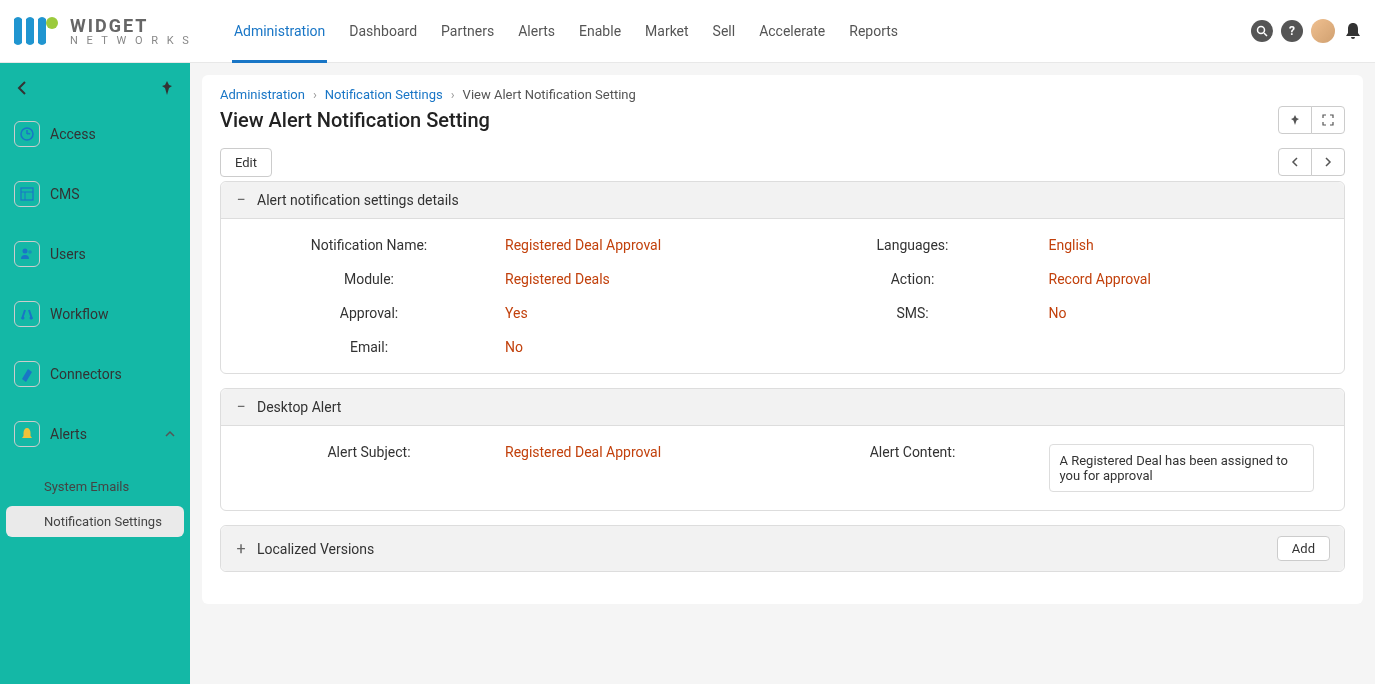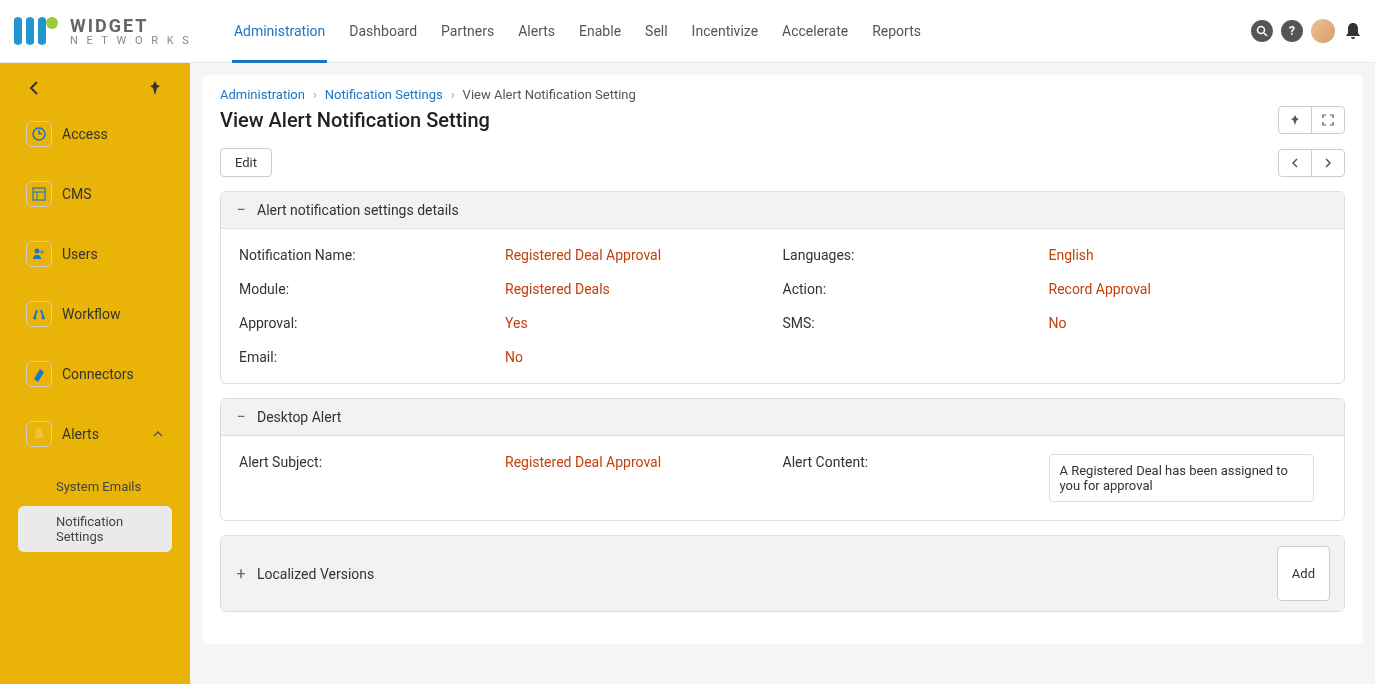--- a/index.html
+++ b/index.html
@@ -12,51 +12,51 @@
 .logo-sub{font-size:11px;color:#888;letter-spacing:3px}
 .topnav{display:flex;gap:0;margin-left:10px}
 .topnav-item{padding:0 12px;height:63px;display:flex;align-items:center;font-size:14px;color:#555;cursor:pointer;position:relative}
 .topnav-item.active{color:#1976c6}
 .topnav-item.active::after{content:"";position:absolute;bottom:0;left:10px;right:10px;height:3px;background:#1976c6}
 .top-right{margin-left:auto;display:flex;align-items:center;gap:8px}
 .icon-circle{width:22px;height:22px;border-radius:50%;background:#555;display:flex;align-items:center;justify-content:center;cursor:pointer;color:#fff;font-size:12px;font-weight:700}
 .avatar{width:24px;height:24px;border-radius:50%;background:linear-gradient(135deg,#f0c090,#d0a070);cursor:pointer}
 .bell{width:20px;height:20px;cursor:pointer}
 .app-body{display:flex;height:621px}
-.sidebar{width:190px;background:#eab308;padding:10px 18px;position:relative}
+.sidebar{width:190px;background:#14b8a6;padding:10px 6px;position:relative}
 .side-top{display:flex;justify-content:space-between;padding:6px 8px 14px 8px}
 .side-back,.side-pin-s{width:18px;height:18px;cursor:pointer}
 .side-item{display:flex;align-items:center;gap:10px;padding:10px 8px;font-size:14px;color:#333;cursor:pointer;border-radius:4px;margin-bottom:14px}
 .side-icon-box{width:26px;height:26px;border:1px solid #ccc;border-radius:6px;display:flex;align-items:center;justify-content:center;flex-shrink:0}
 .side-expand{margin-left:auto}
 .side-sub{padding:8px 8px 8px 38px;font-size:13px;color:#444;cursor:pointer;border-radius:6px;margin-bottom:4px}
 .side-sub.active{background:#eaeaea}
 .main{flex:1;background:#f5f5f5;padding:12px;overflow:auto}
 .card{background:#fff;border-radius:6px;padding:12px 18px 18px 18px}
 .crumbs{display:flex;align-items:center;gap:8px;font-size:13px;margin-bottom:4px}
 .crumb-link{color:#1976c6;cursor:pointer}
 .crumb-sep{color:#999}
 .crumb-cur{color:#555}
 .title-row{display:flex;align-items:center;margin-bottom:14px}
 .page-title{font-size:20px;font-weight:500;color:#222}
 .title-actions{margin-left:auto;display:flex}
 .sq-btn{width:34px;height:28px;border:1px solid #ccc;background:#fff;display:flex;align-items:center;justify-content:center;cursor:pointer;font-size:13px;color:#555}
 .sq-btn:first-child{border-radius:4px 0 0 4px}
 .sq-btn:last-child{border-radius:0 4px 4px 0;margin-left:-1px}
-.action-row{display:flex;align-items:center;margin-bottom:14px}
+.action-row{display:flex;align-items:flex-start;margin-bottom:4px}
 .btn{border:1px solid #ccc;background:#fff;padding:6px 14px;font-size:13px;border-radius:4px;cursor:pointer;color:#333}
 .nav-btns{margin-left:auto;display:flex}
 .panel{border:1px solid #ddd;border-radius:6px;margin-bottom:14px}
 .panel-header{background:#f2f2f2;border-bottom:1px solid #ddd;padding:10px 14px;display:flex;align-items:center;gap:10px;font-size:14px;color:#333;border-radius:6px 6px 0 0}
 .panel-header.no-body{border-bottom:none;border-radius:6px}
 .toggle-icon{width:12px;height:12px;display:flex;align-items:center;justify-content:center;font-size:16px;color:#666;cursor:pointer;line-height:1}
 .panel-body{padding:18px}
 .grid2{display:grid;grid-template-columns:1fr 1fr;row-gap:18px}
 .field{display:flex;align-items:flex-start;gap:6px}
-.flabel{width:260px;text-align:left;font-size:14px;color:#333;flex-shrink:0}
+.flabel{width:260px;text-align:center;font-size:14px;color:#333;flex-shrink:0}
 .fvalue{font-size:14px;color:#c2410c;padding-top:0}
 .content-box{border:1px solid #ddd;border-radius:4px;padding:8px 10px;font-size:13px;color:#333;width:265px;min-height:46px}
 .add-btn-wrap{margin-left:auto}
 svg{display:block}
 </style>
 </head>
 <body>
 
 <div class="topbar">
   <div class="logo">
@@ -70,22 +70,22 @@
       <span class="logo-word">WIDGET</span>
       <span class="logo-sub">N E T W O R K S</span>
     </div>
   </div>
   <div class="topnav">
     <div class="topnav-item active">Administration</div>
     <div class="topnav-item">Dashboard</div>
     <div class="topnav-item">Partners</div>
     <div class="topnav-item">Alerts</div>
     <div class="topnav-item">Enable</div>
+    <div class="topnav-item">Market</div>
     <div class="topnav-item">Sell</div>
-    <div class="topnav-item">Incentivize</div>
     <div class="topnav-item">Accelerate</div>
     <div class="topnav-item">Reports</div>
   </div>
   <div class="top-right">
     <div class="icon-circle">
         <svg width="12" height="12" viewBox="0 0 12 12">
           <circle cx="5" cy="5" r="3.5" fill="none" stroke="#fff" stroke-width="1.5"></circle>
           <line x1="8" y1="8" x2="11" y2="11" stroke="#fff" stroke-width="1.5"></line>
         </svg>
       </div>
@@ -273,19 +273,19 @@
                 <div class="content-box">A Registered Deal has been assigned to you for approval</div>
               </div>
           </div>
         </div>
       </div>
 
       <div class="panel">
         <div class="panel-header no-body">
           <span class="toggle-icon">+</span>
           <span>Localized Versions</span>
-          <div class="add-btn-wrap"><button class="btn" style="padding:19px 14px">Add</button></div>
+          <div class="add-btn-wrap"><button class="btn" style="padding:4px 14px">Add</button></div>
         </div>
       </div>
 
     </div>
   </div>
 </div>
 
 </body></html>

